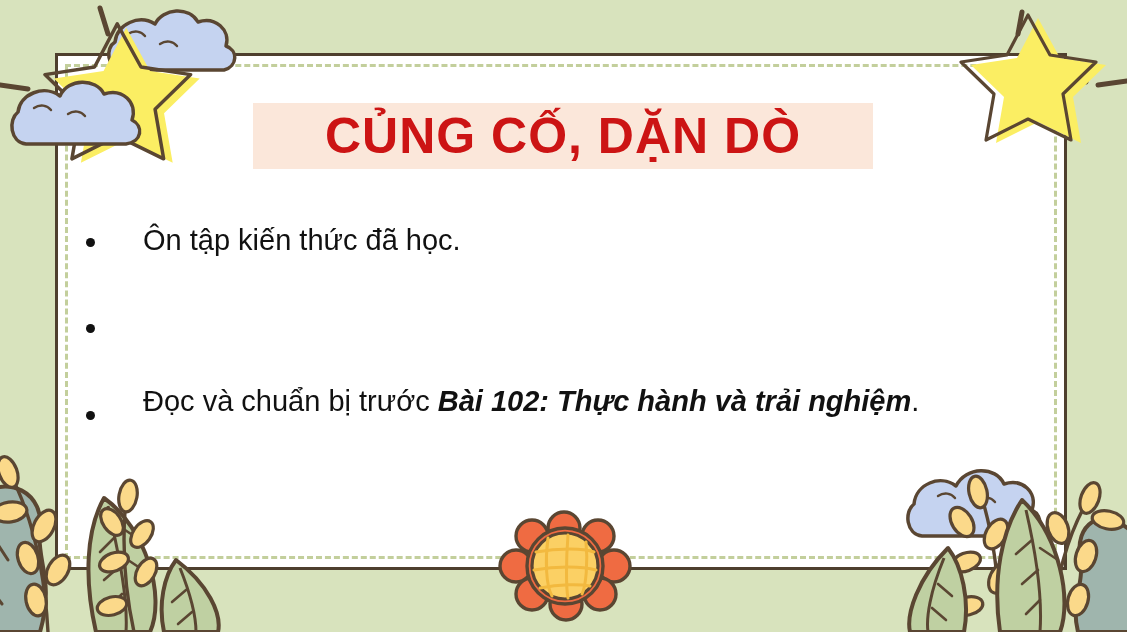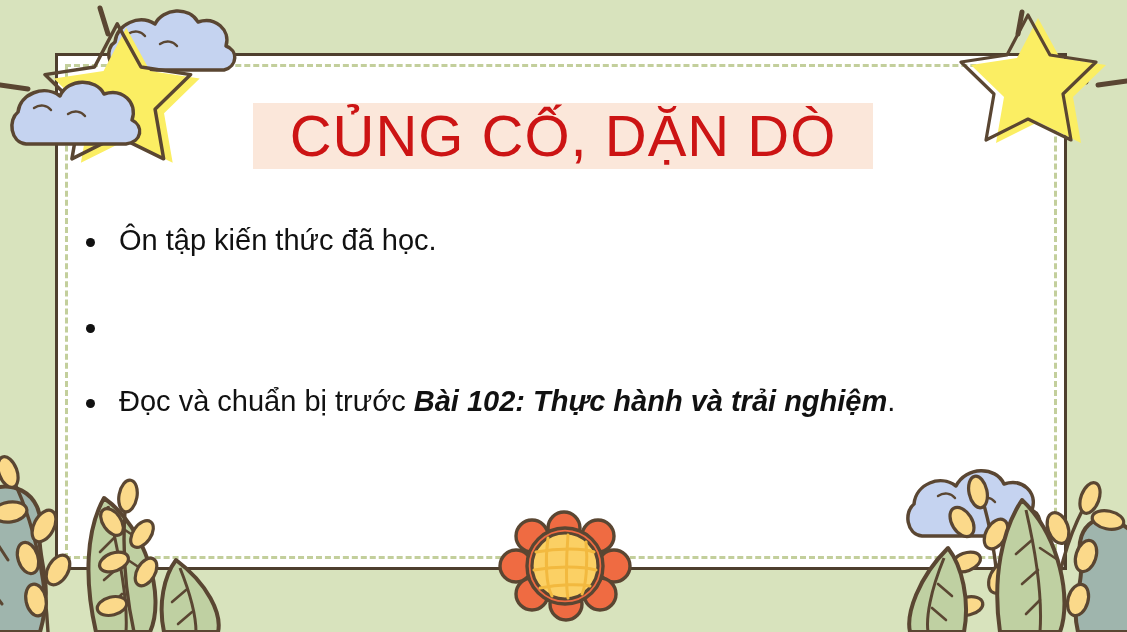--- a/index.html
+++ b/index.html
@@ -53,40 +53,41 @@
     top: 103px;
     width: 620px;
     height: 66px;
     background: #fbe7da;
     display: flex;
     align-items: center;
     justify-content: center;
   }
   .title-text {
     color: #cc1414;
-    font-size: 58px;
-    font-weight: normal;
+    font-size: 50px;
+    font-weight: bold;
     letter-spacing: 1px;
     line-height: 1;
     white-space: nowrap;
   }
 
   
   .bullets {
     position: absolute;
     left: 86px;
     top: 222px;
     width: 960px;
   }
   .bullet-row {
     display: flex;
     align-items: flex-start;
     margin-bottom: 50px;
-  }
-  .bullet-row:last-child { margin-bottom: 12px; }
+    gap: 24px;
+  }
+  .bullet-row:last-child { margin-bottom: 12px; align-items: flex-end; }
   .bullet-dot {
     width: 9px;
     height: 9px;
     border-radius: 50%;
     background: #111111;
     margin-top: 16px;
     margin-right: 24px;
     flex: 0 0 auto;
   }
   .bullet-text {

